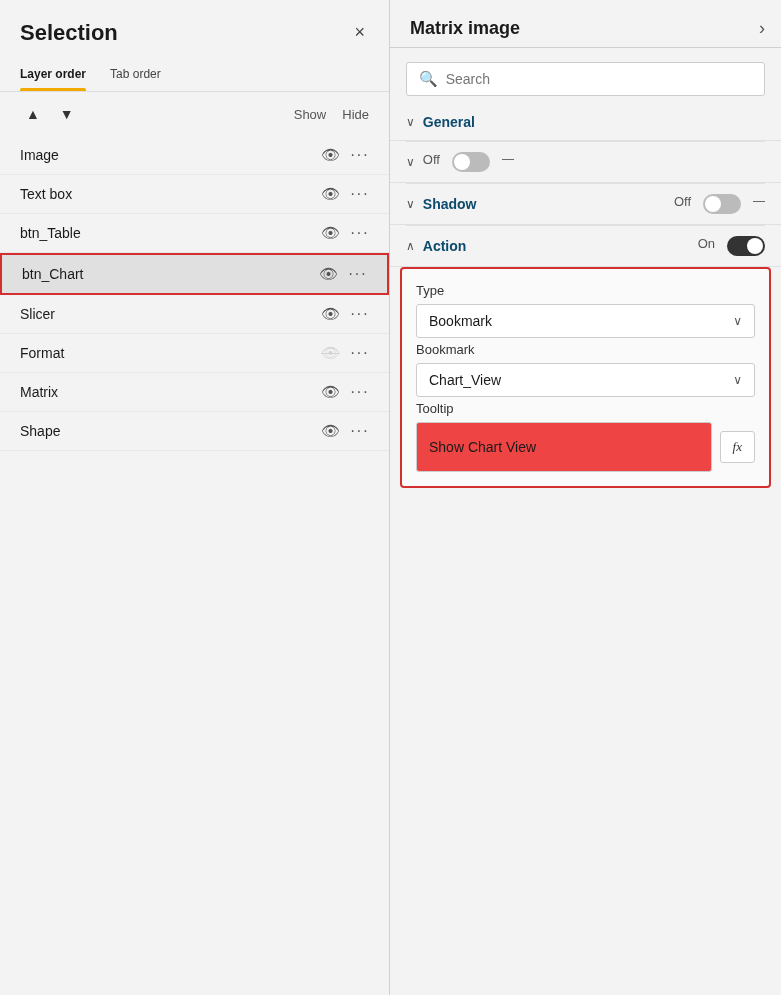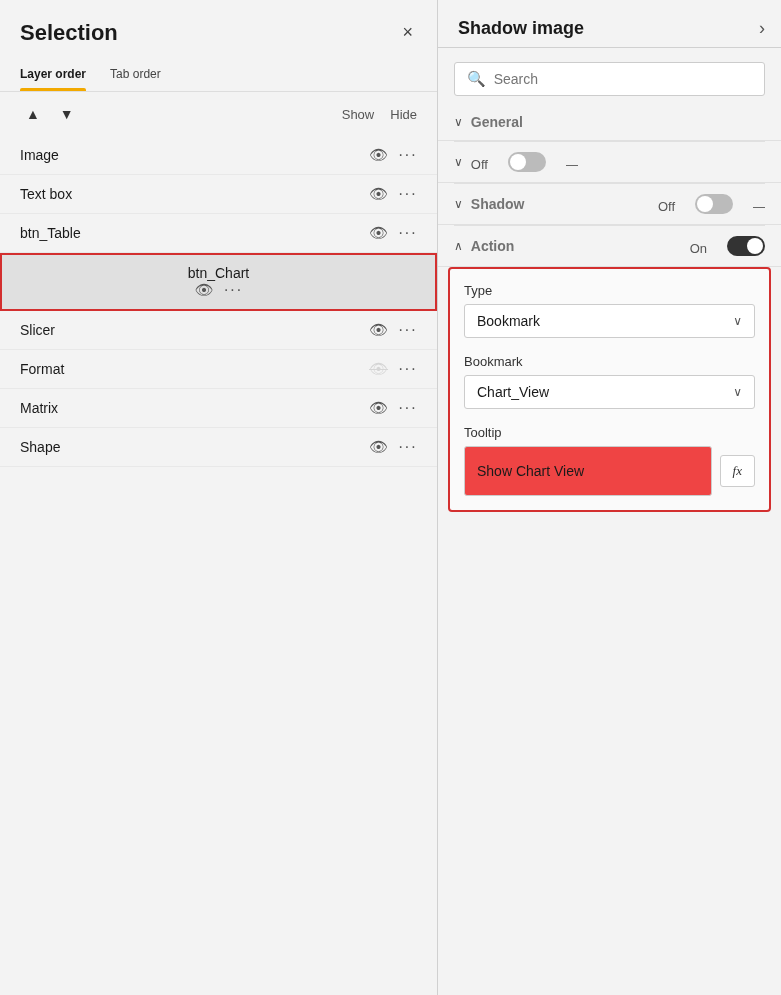--- a/index.html
+++ b/index.html
@@ -8,21 +8,21 @@
       font-size: 14px;
       background: #f3f3f3;
       width: 781px;
       height: 995px;
       display: flex;
       overflow: hidden;
     }
 
     
     .left-panel {
-      width: 438px;
+      width: 390px;
       background: #f3f3f3;
       border-right: 1px solid #d0d0d0;
       display: flex;
       flex-direction: column;
       padding: 0;
     }
 
     .left-header {
       display: flex;
       align-items: center;
@@ -114,21 +114,20 @@
       align-items: center;
       padding: 10px 20px;
       border-bottom: 1px solid #e8e8e8;
       cursor: pointer;
       background: transparent;
     }
 
     .layer-item.selected {
       background: #e0e0e0;
       border: 2px solid #d32f2f;
-      flex-direction: column;
     }
 
     .layer-name {
       flex: 1;
       font-size: 14px;
       color: #1a1a1a;
     }
 
     .layer-icons {
       display: flex;
@@ -215,28 +214,28 @@
 
     .section-chevron {
       font-size: 12px;
       color: #555;
       margin-right: 8px;
     }
 
     .section-label {
       font-size: 14px;
       font-weight: 600;
-      color: #737373;
+      color: #0c4a6e;
       flex: 1;
     }
 
     .toggle-group {
       display: flex;
-      align-items: flex-end;
-      gap: 20px;
+      align-items: flex-start;
+      gap: 12px;
     }
 
     .toggle-label {
       font-size: 13px;
       color: #555;
     }
 
     .toggle {
       display: flex;
       align-items: center;
@@ -280,21 +279,21 @@
 
     
     .action-section {
       border: 2px solid #d32f2f;
       margin: 0 10px;
       border-radius: 4px;
       padding: 14px 14px;
       background: #fafafa;
       display: flex;
       flex-direction: column;
-      gap: 16px;
+      gap: 4px;
     }
 
     .action-header-row {
       display: flex;
       align-items: center;
       padding: 10px 16px;
       border-bottom: 1px solid #e0e0e0;
     }
 
     .field-label {
@@ -460,21 +459,21 @@
         <span class="dots-icon">···</span>
       </div>
     </div>
 
   </div>
 </div>
 
 <div class="right-panel">
 
   <div class="right-header">
-    <span class="right-header-title">Shadow image</span>
+    <span class="right-header-title">Matrix image</span>
     <span class="right-header-arrow">›</span>
   </div>
 
   <div class="search-box">
     <span class="search-icon">🔍</span>
     <input class="search-input" type="text" placeholder="Search" style="">
   </div>
 
   <div class="section-row">
     <span class="section-chevron">∨</span>

